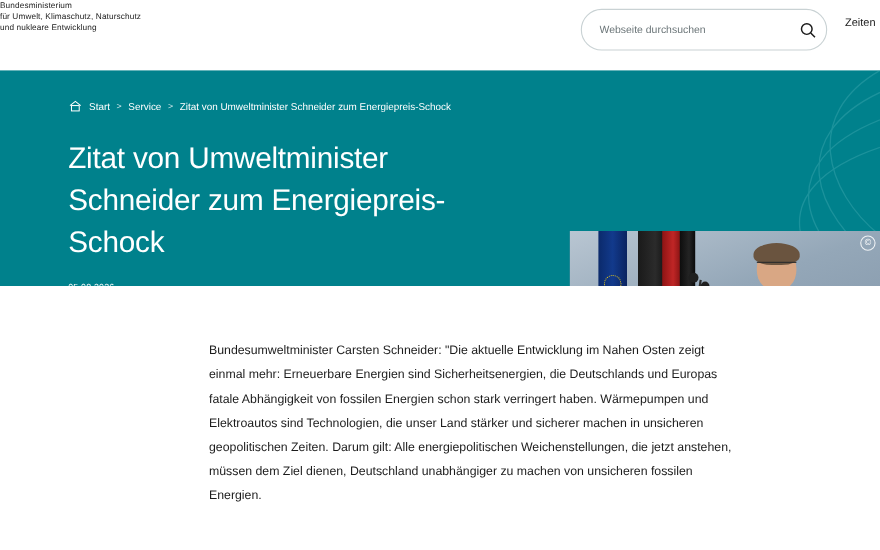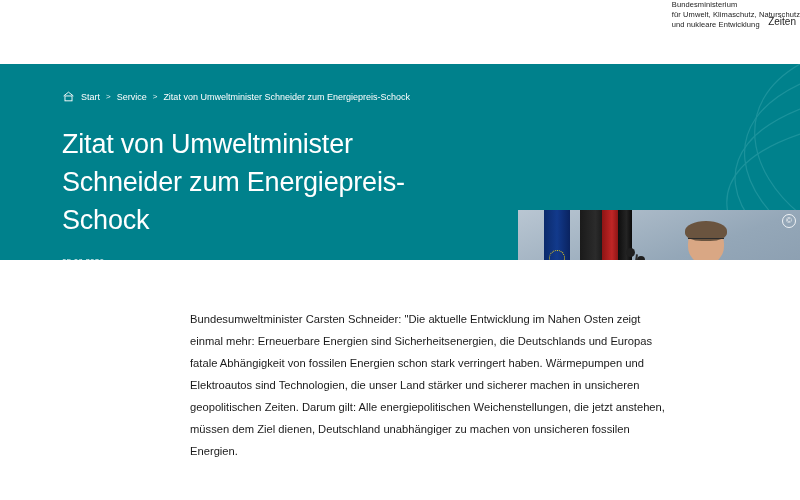--- a/index.html
+++ b/index.html
@@ -13,21 +13,20 @@
   }
 
   
   .header {
     position: relative;
     height: 64px;
     background: #ffffff;
     display: flex;
     align-items: flex-start;
     padding-top: 0;
-    justify-content: flex-end;
   }
   .logo {
     display: flex;
     align-items: flex-start;
     padding-left: 0;
     padding-top: 0;
   }
   .logo-text {
     font-size: 7.5px;
     line-height: 10px;
@@ -269,20 +268,29 @@
 
   <div class="logo">
     <svg width="0" height="0"></svg>
     <div class="logo-text">
       <span class="l1">Bundesministerium</span>
       <span class="l1">für Umwelt, Klimaschutz, Naturschutz</span>
       <span class="l1">und nukleare Entwicklung</span>
     </div>
   </div>
 
+  <div class="search-wrap">
+    <input class="search-input" type="text" placeholder="Webseite durchsuchen" style="">
+    <button class="search-btn">
+      <svg width="17" height="17" viewBox="0 0 24 24">
+        <circle cx="10.5" cy="10.5" r="6.8" fill="none" stroke="#1b1b1b" stroke-width="1.9"></circle>
+        <line x1="15.6" y1="15.6" x2="21" y2="21" stroke="#1b1b1b" stroke-width="1.9"></line>
+      </svg>
+    </button>
+  </div>
 
   <div class="nav-themen">
     <span>Zeiten</span>
   </div>
 </div>
 
 <div class="hero">
 
   <svg class="hero-deco" viewBox="0 0 300 248" preserveAspectRatio="none">
     <path d="M300 0 C230 40 250 110 300 150" fill="none" stroke="#4fb3b9" stroke-width="1.2"></path>

